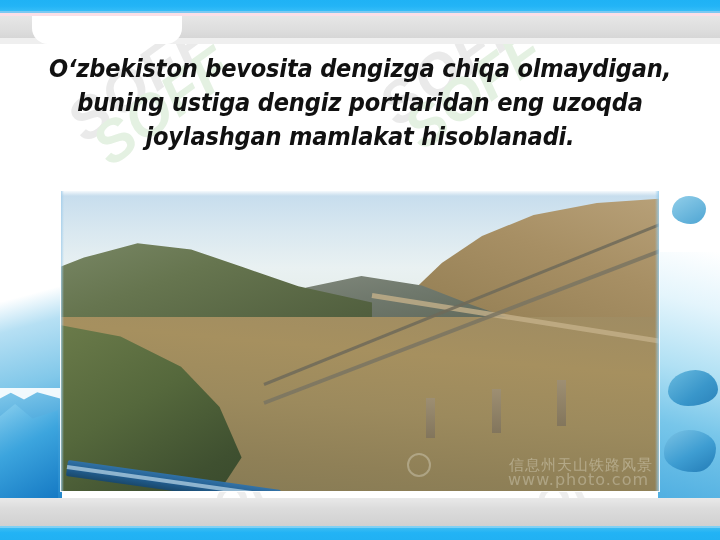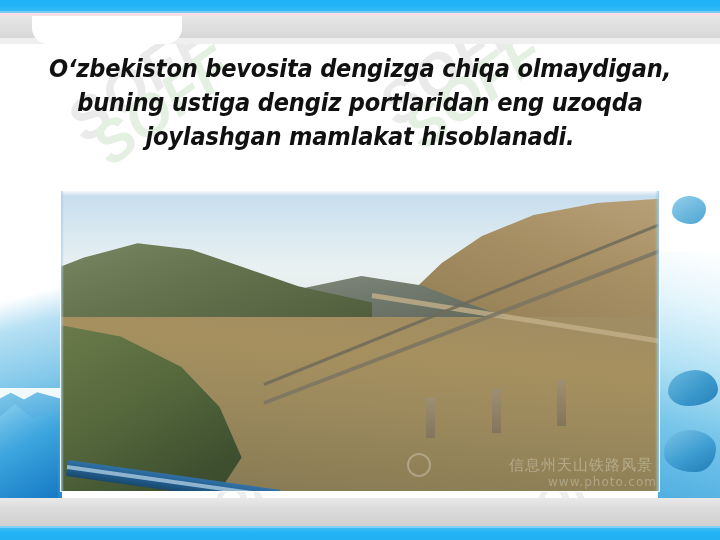--- a/index.html
+++ b/index.html
@@ -294,23 +294,23 @@
     font-family: "DejaVu Sans", sans-serif;
     font-size: 15px;
     color: rgba(245,245,235,0.33);
     letter-spacing: 1px;
     white-space: nowrap;
     z-index: 3;
     user-select: none;
   }
   .photo-wm2 {
     position: absolute;
-    right: 2px; bottom: 2px;
+    right: 10px; bottom: 2px;
     font-family: "DejaVu Sans", sans-serif;
-    font-size: 12px;
+    font-size: 16px;
     color: rgba(245,245,235,0.3);
     letter-spacing: 1px;
     white-space: nowrap;
     z-index: 3;
     user-select: none;
   }
   .photo-wm-ring {
     position: absolute;
     right: 228px; bottom: 14px;
     width: 20px; height: 20px;

